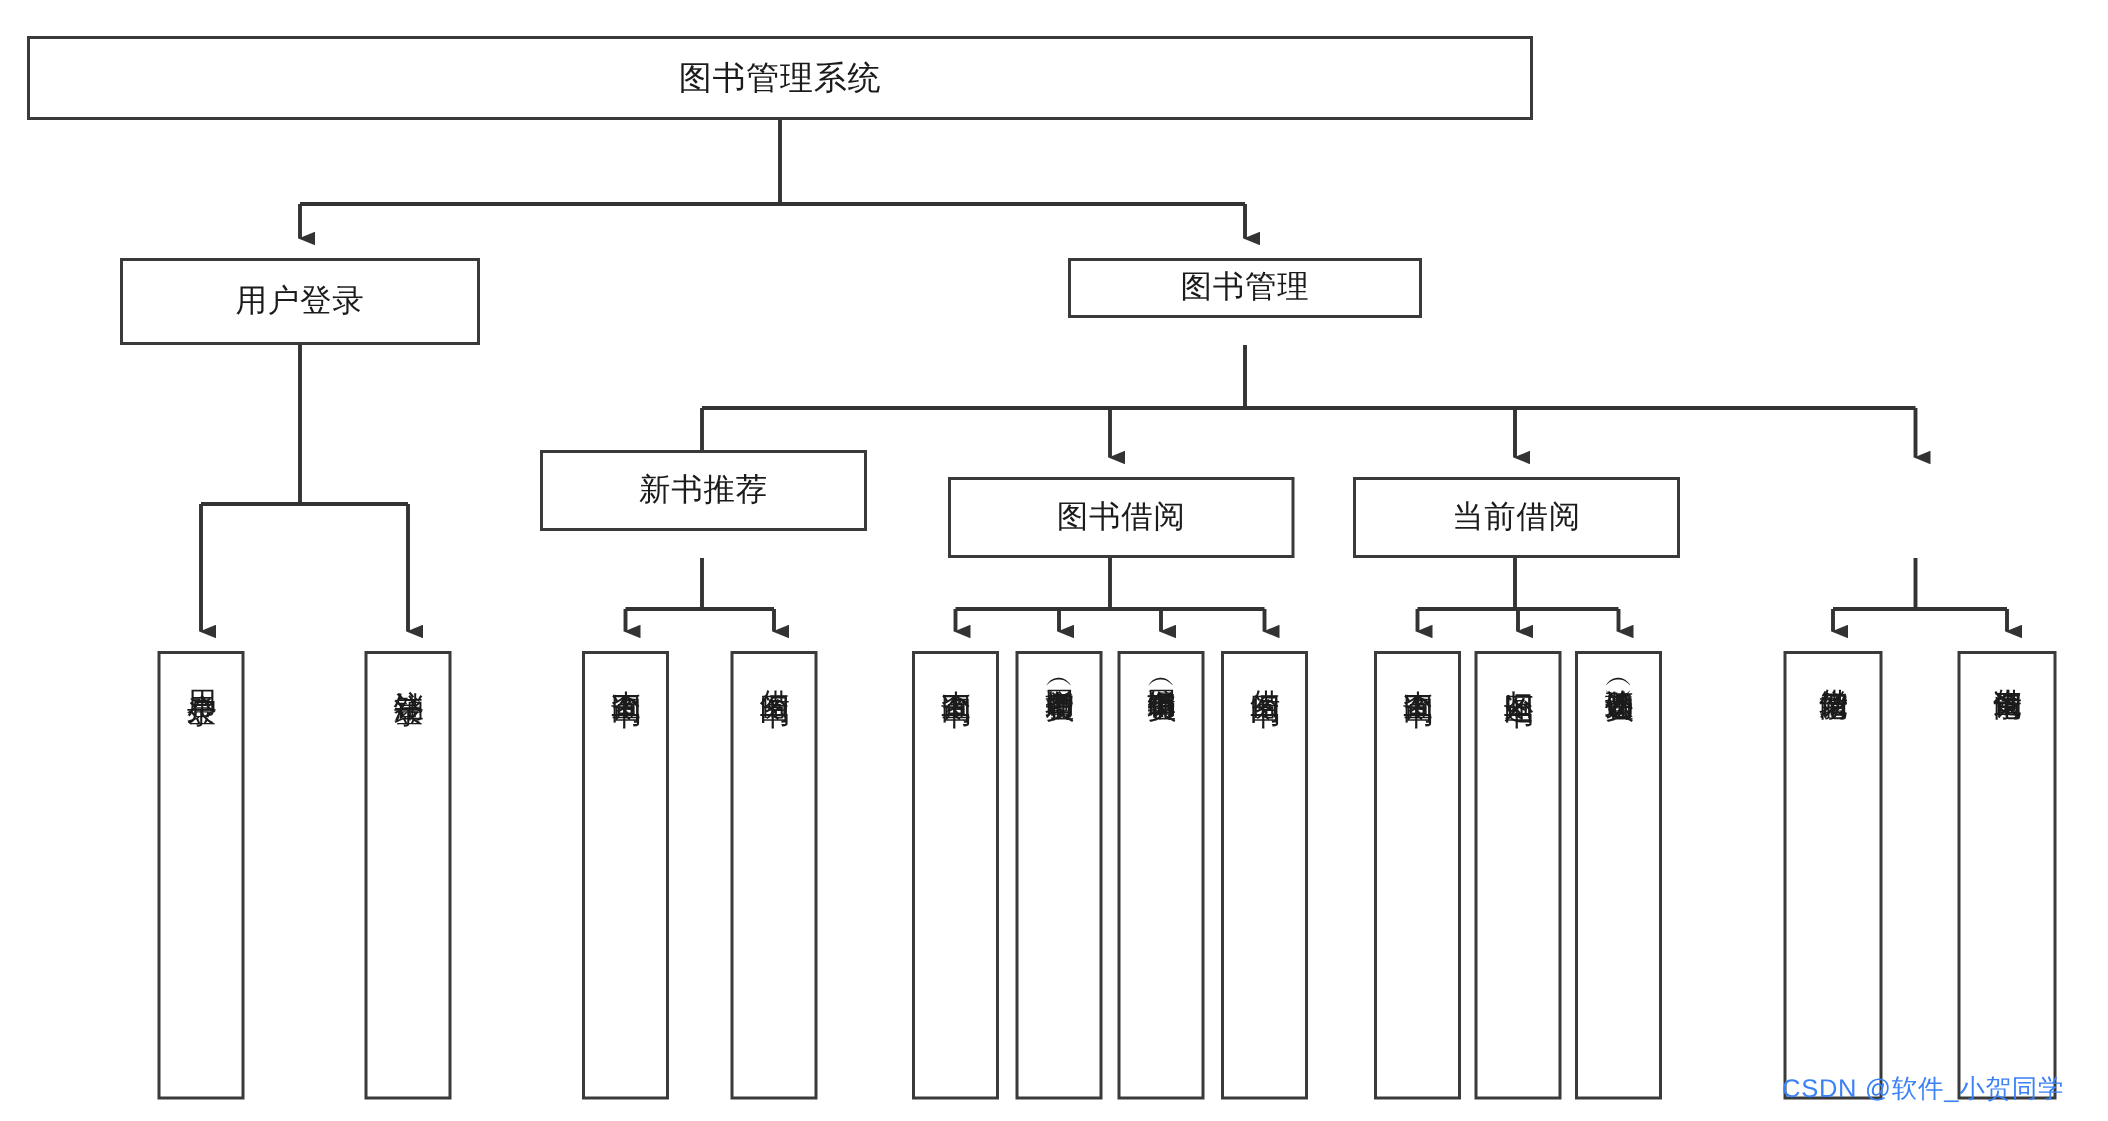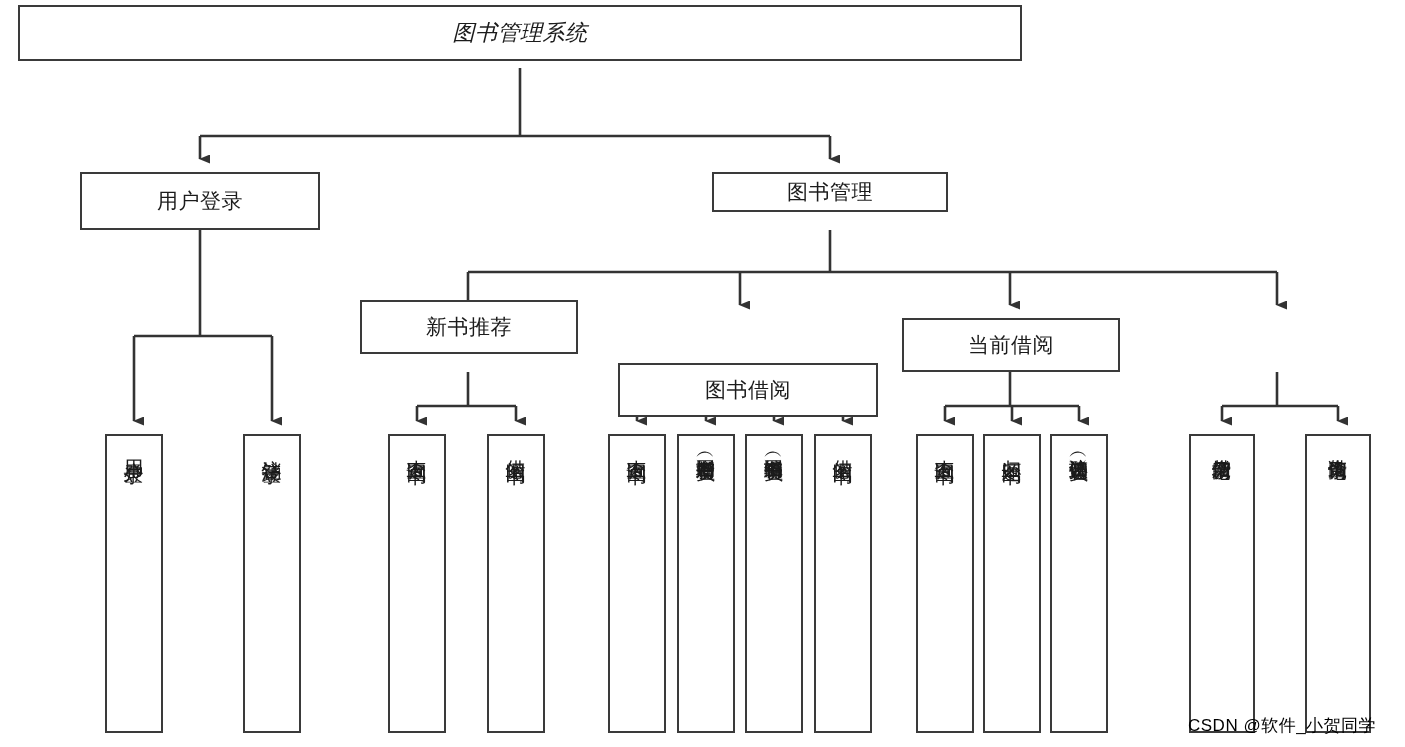--- a/index.html
+++ b/index.html
@@ -64,21 +64,21 @@
   }
   .node.vertical.tall-text .node-label {
     font-size: 19px;
     letter-spacing: 0.5px;
   }
   #watermark {
     position: absolute;
     left: 1188px;
     top: 714px;
     font-size: 17px;
-    color: #000000;
+    color: #3b82f6;
     letter-spacing: 0.5px;
     white-space: nowrap;
     z-index: 5;
     font-family: "Liberation Sans", "DejaVu Sans", sans-serif;
   }
 </style>
 </head>
 <body>
 
 <div id="canvas">
@@ -127,35 +127,35 @@
       <path d="M1012,406 L1012,421" marker-end="url(#arrowhead)"></path>
       <path d="M1079,406 L1079,421" marker-end="url(#arrowhead)"></path>
 
       <path d="M1277,372 L1277,406"></path>
       <path d="M1222,406 L1338,406"></path>
       <path d="M1222,406 L1222,421" marker-end="url(#arrowhead)"></path>
       <path d="M1338,406 L1338,421" marker-end="url(#arrowhead)"></path>
     </g>
   </svg>
 
-  <div class="node root horizontal" style="left:18px; top:5px; width:1004px; height:56px;font-style:italic;">
+  <div class="node root horizontal" style="left:18px; top:24px; width:1004px; height:56px;">
     <span class="node-label">图书管理系统</span>
   </div>
 
   <div class="node horizontal" style="left:80px; top:172px; width:240px; height:58px;">
     <span class="node-label">用户登录</span>
   </div>
   <div class="node horizontal" style="left:712px; top:172px; width:236px; height:40px;">
     <span class="node-label">图书管理</span>
   </div>
 
   <div class="node horizontal" style="left:360px; top:300px; width:218px; height:54px;">
     <span class="node-label">新书推荐</span>
   </div>
-  <div class="node horizontal" style="left:618px; top:318px; width:260px; height:54px;margin-top:45px;">
+  <div class="node horizontal" style="left:632px; top:318px; width:231px; height:54px;">
     <span class="node-label">图书借阅</span>
   </div>
   <div class="node horizontal" style="left:902px; top:318px; width:218px; height:54px;">
     <span class="node-label">当前借阅</span>
   </div>
 
   <div class="node vertical" style="left:105px; top:434px; width:58px; height:299px;">
     <span class="node-label">用户登录</span>
   </div>
   <div class="node vertical" style="left:243px; top:434px; width:58px; height:299px;">

